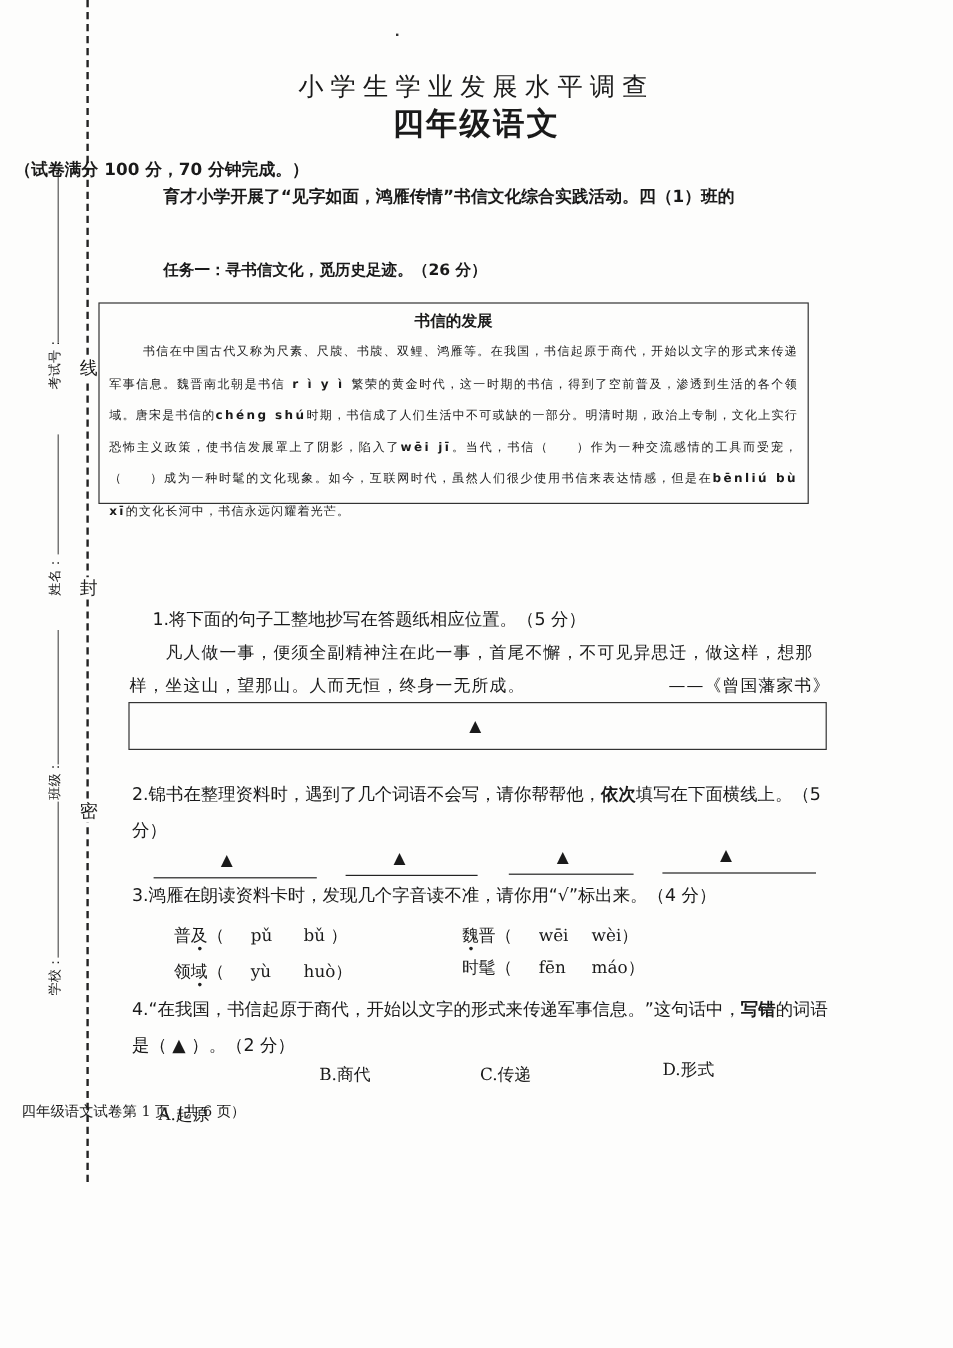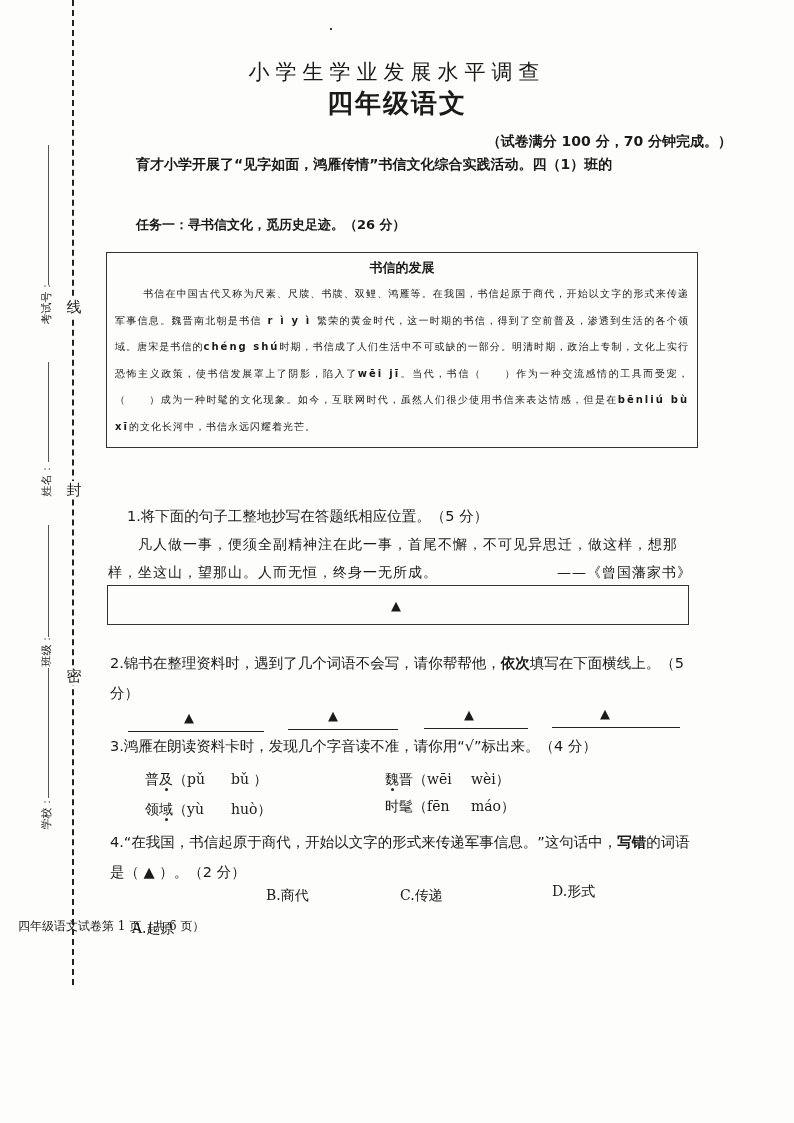--- a/index.html
+++ b/index.html
@@ -11,27 +11,27 @@
   
   .dash-line { position: absolute; left: 72px; top: 0; width: 0; height: 985px; border-left: 2px dashed #222; }
   .bind-char { position: absolute; left: 64px; width: 20px; font-size: 15px; background: #fdfdfc; text-align: center; line-height: 18px; }
   .field-line { position: absolute; left: 48px; width: 0; border-left: 1px solid #555; }
   .field-label { position: absolute; left: 38px; width: 16px; font-size: 11px; line-height: 13px; text-align: center; transform: rotate(-90deg); white-space: nowrap; }
   .field-label span { display: inline-block; }
 
   .top-dot { left: 330px; top: 28px; width: 2px; height: 2px; background: #333; }
   .title1 { left: 0; width: 794px; top: 58px; text-align: center; font-size: 21px; letter-spacing: 6px; font-family: "DejaVu Sans", sans-serif; font-weight: normal; }
   .title2 { left: 0; width: 794px; top: 86px; text-align: center; font-size: 26px; font-weight: bold; letter-spacing: 2px; }
-  .subtitle { left: 0; width: 732px; top: 133px; text-align: right; font-size: 14px; font-weight: bold; font-family: "DejaVu Sans", sans-serif; }
+  .subtitle { left: 12px; width: 732px; top: 133px; text-align: left; font-size: 14px; font-weight: bold; font-family: "DejaVu Sans", sans-serif; }
   .intro { left: 108px; width: 584px; top: 152px; font-size: 14px; line-height: 25px; font-weight: bold; font-family: "DejaVu Sans", sans-serif; }
   .intro p { margin: 0; }
   .intro .indent { text-indent: 28px; }
   .task-title { left: 136px; top: 216px; font-size: 13px; font-weight: bold; font-family: "DejaVu Sans", sans-serif; }
 
-  .reading-box { left: 106px; top: 252px; width: 592px; height: 196px; border: 1.5px solid #333; box-sizing: border-box; }
+  .reading-box { left: 82px; top: 252px; width: 592px; height: 168px; border: 1.5px solid #333; box-sizing: border-box; }
   .reading-title { position: absolute; left: 0; width: 100%; top: 6px; text-align: center; font-size: 13px; font-weight: bold; font-family: "DejaVu Sans", sans-serif; }
   .reading-body { position: absolute; left: 8px; right: 8px; top: 28px; font-size: 10px; line-height: 26.5px; text-align: justify; letter-spacing: 1px; }
   .reading-body .indent { display: inline-block; width: 28px; }
   .py { font-family: "DejaVu Sans", sans-serif; font-weight: bold; letter-spacing: 2px; }
 
   .q { font-size: 14.5px; font-family: "DejaVu Sans", sans-serif; }
   .q1 { left: 110px; top: 507px; margin-left: 17px; }
   .quote-box { left: 108px; top: 530px; width: 584px; font-size: 14px; line-height: 28px; letter-spacing: 1px; }
   .quote-box .indent { display: inline-block; width: 30px; }
   .quote-src { float: right; }
@@ -42,21 +42,21 @@
   .q2 { left: 110px; top: 648px; width: 584px; line-height: 30px; }
   .q2 b { font-weight: bold; }
   .blanks { left: 128px; top: 706px; width: 560px; height: 26px; }
   .blank { position: absolute; bottom: 0; border-bottom: 1.2px solid #222; height: 24px; text-align: center; }
   .blank .triangle { position: absolute; top: 4px; }
 
   .q3 { left: 110px; top: 737px; }
   .pron { position: absolute; font-size: 14px; font-family: "DejaVu Serif", serif; }
   .dotted { position: relative; }
   .dotted::after { content: ""; position: absolute; left: 50%; bottom: -4px; width: 3px; height: 3px; background: #222; border-radius: 50%; margin-left: -1.5px; }
-  .pron .opt { display: inline-block; width: 44px; }
+  .pron .opt { display: inline-block; width: 44px; margin-left: 22px; }
 
   .q4 { left: 110px; top: 827px; width: 584px; line-height: 30px; }
   .q4 b { font-weight: bold; }
   .choices { left: 132px; top: 887px; width: 560px; height: 24px; font-size: 14px; }
   .choice { position: absolute; top: 0; }
 
   .footer { left: 18px; width: 794px; top: 918px; font-size: 12px; }
 </style>
 </head>
 <body>

